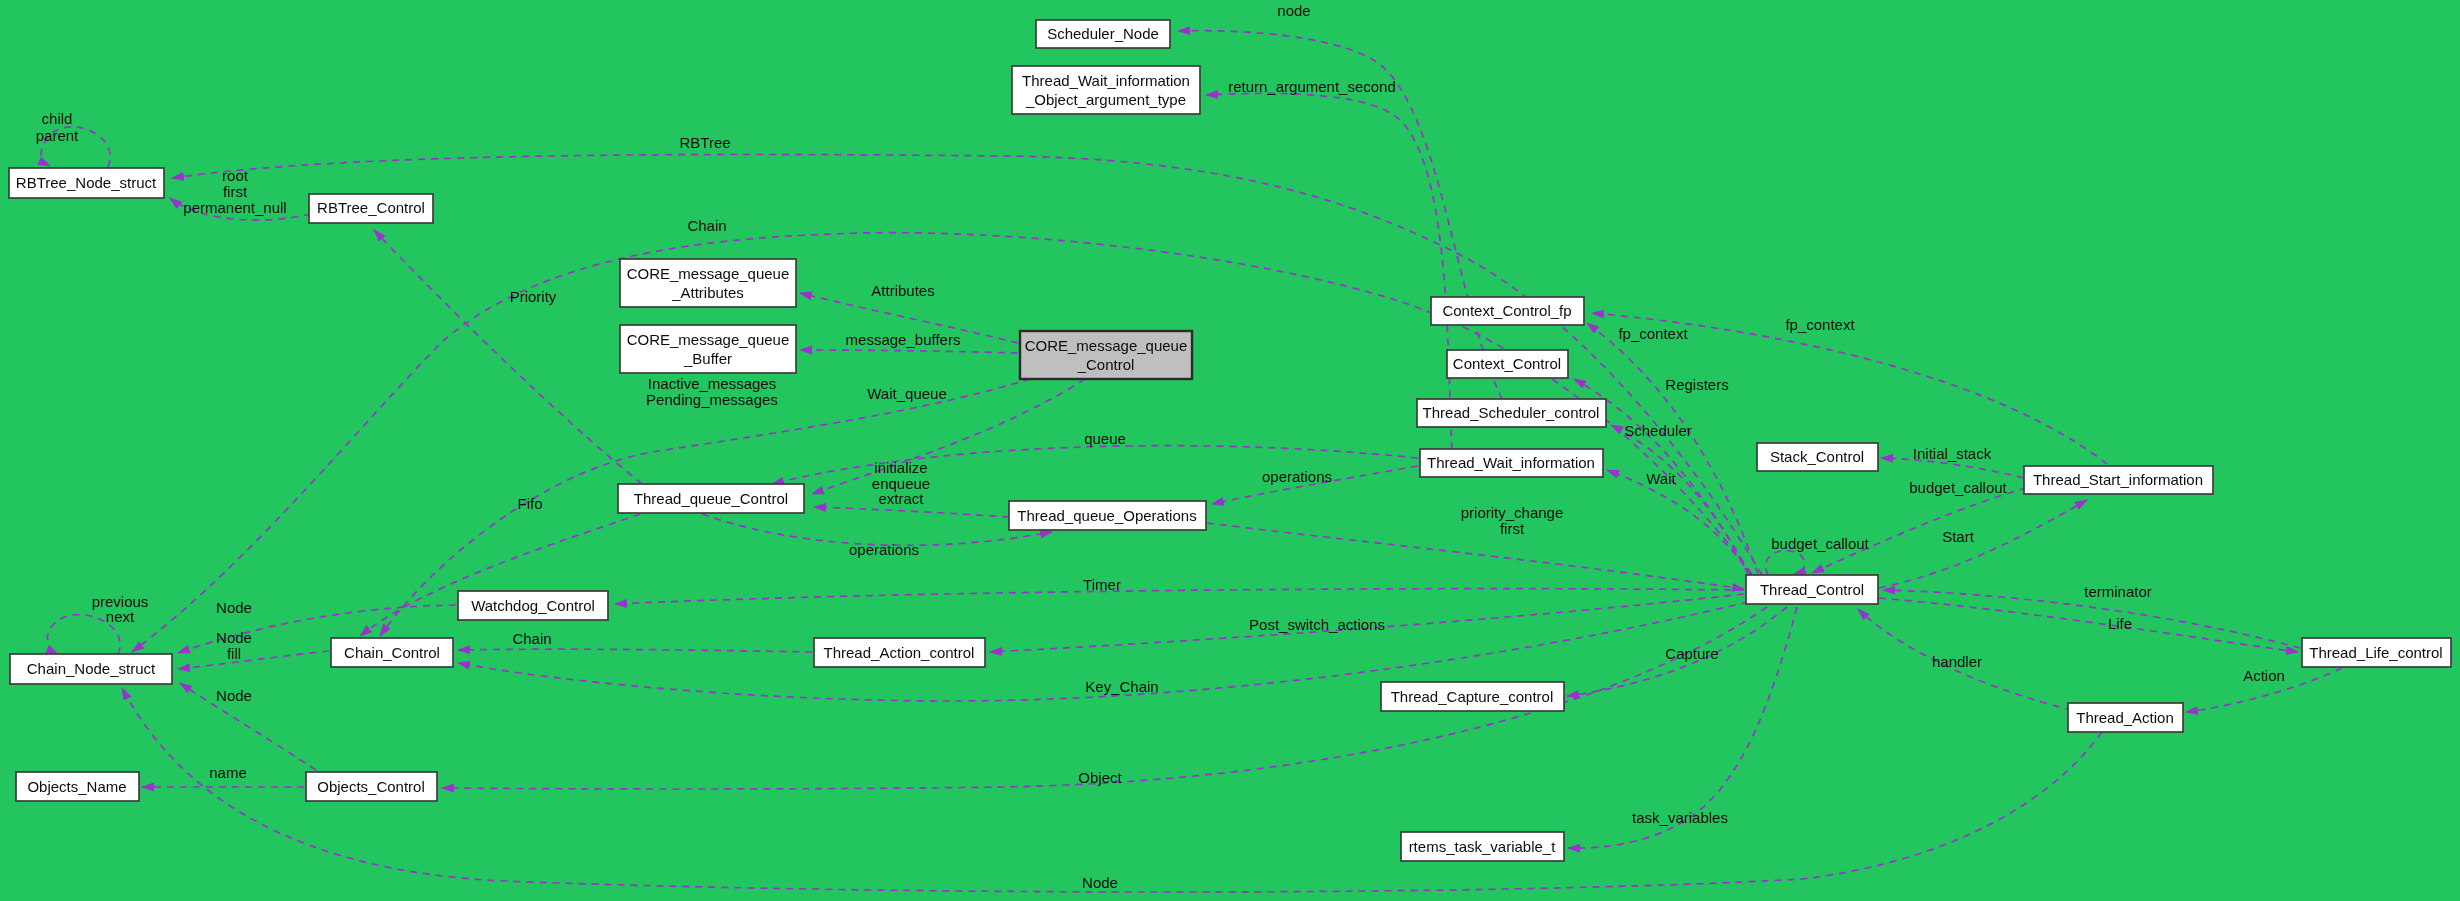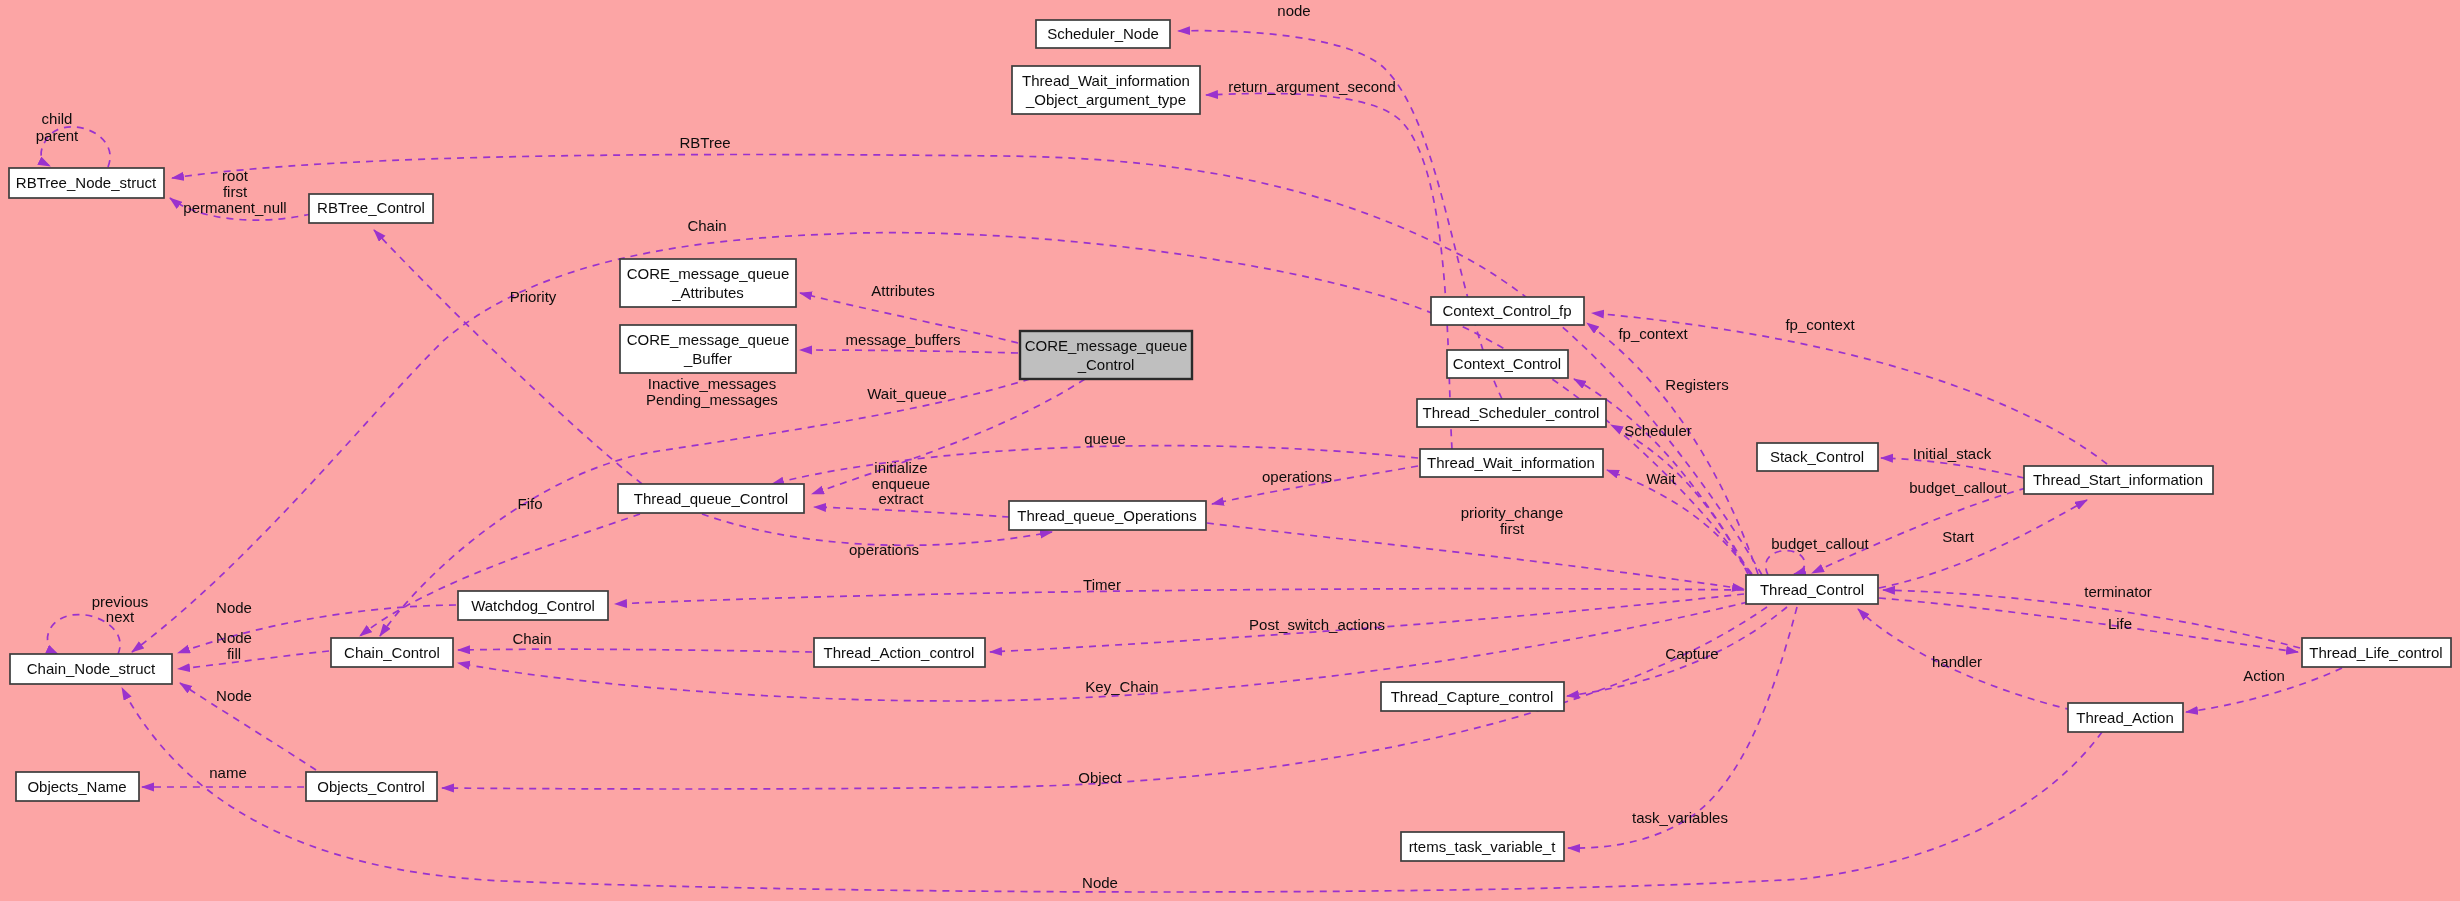--- a/index.html
+++ b/index.html
@@ -1,16 +1,16 @@
 <!DOCTYPE html>
 <html><head>
 <meta charset="utf-8">
 <style>
   html,body{margin:0;padding:0;background:#ffffff;}
-  .stage{width:2460px;height:901px;position:relative;background:#fca5a5;}
+  .stage{width:2460px;height:901px;position:relative;background:#22c55e;}
   svg{display:block;}
   text{font-family:"Liberation Sans","DejaVu Sans",sans-serif;font-size:15px;fill:#0d0d0d;}
   .node rect{fill:#ffffff;stroke:#3c3c3c;stroke-width:1.7;}
   .node.highlight rect{fill:#bfbfbf;stroke:#2a2a2a;stroke-width:2.4;}
   .node text{text-anchor:middle;}
   .edge{fill:none;stroke:#9a32cd;stroke-width:1.7;stroke-dasharray:7 6;}
   .elabel{text-anchor:middle;}
 </style>
 </head>
 <body>

